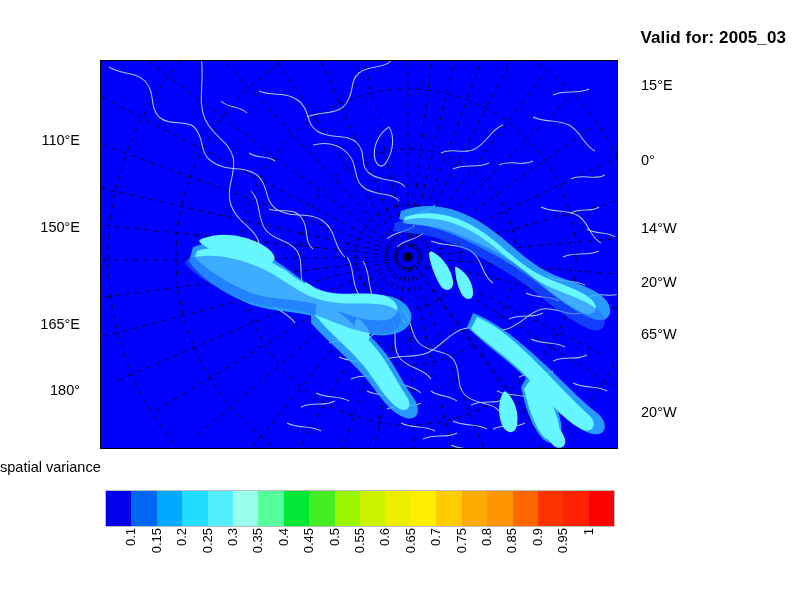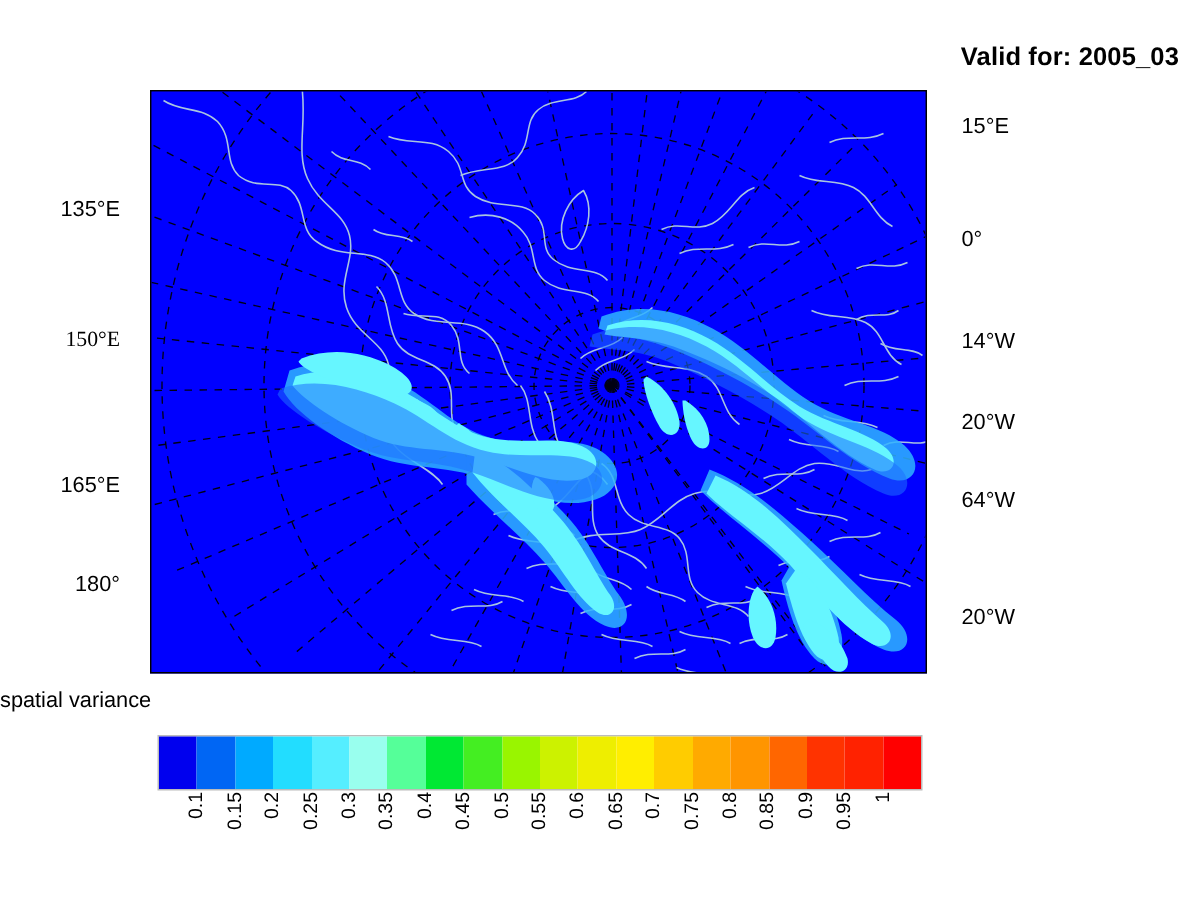--- a/index.html
+++ b/index.html
@@ -267,30 +267,30 @@
                      C456,232 482,236 498,250 C510,261 502,274 488,268
                      C462,257 440,234 416,218 C392,202 368,190 344,180
                      C324,172 304,172 292,170 Z"></path>
           </g>
         </g>
       </g>
     </svg>
 
   </div>
 
-  <div class="axlabel axlabel-l" style="left:10px;width:70px;top:140px;">135°E</div>
-  <div class="axlabel axlabel-l" style="left:10px;width:70px;top:227px;font-family:Liberation Serif, serif;">150°E</div>
+  <div class="axlabel axlabel-l" style="left:10px;width:70px;top:140px;">110°E</div>
+  <div class="axlabel axlabel-l" style="left:10px;width:70px;top:227px;">150°E</div>
   <div class="axlabel axlabel-l" style="left:10px;width:70px;top:324px;">165°E</div>
   <div class="axlabel axlabel-l" style="left:10px;width:70px;top:390px;text-align:right;">180°</div>
 
   <div class="axlabel axlabel-r" style="left:641px;top:85px;">15°E</div>
   <div class="axlabel axlabel-r" style="left:641px;top:160px;">0°</div>
   <div class="axlabel axlabel-r" style="left:641px;top:228px;">14°W</div>
   <div class="axlabel axlabel-r" style="left:641px;top:282px;">20°W</div>
-  <div class="axlabel axlabel-r" style="left:641px;top:334px;">64°W</div>
+  <div class="axlabel axlabel-r" style="left:641px;top:334px;">65°W</div>
   <div class="axlabel axlabel-r" style="left:641px;top:412px;">20°W</div>
 
   <div id="cb-caption">spatial variance</div>
   <div id="colorbar">
       <div class="seg" style="background: rgb(0, 0, 238);"></div>
       <div class="seg" style="background: rgb(0, 102, 244);"></div>
       <div class="seg" style="background: rgb(0, 170, 255);"></div>
       <div class="seg" style="background: rgb(34, 221, 255);"></div>
       <div class="seg" style="background: rgb(85, 238, 255);"></div>
       <div class="seg" style="background: rgb(153, 255, 238);"></div>

